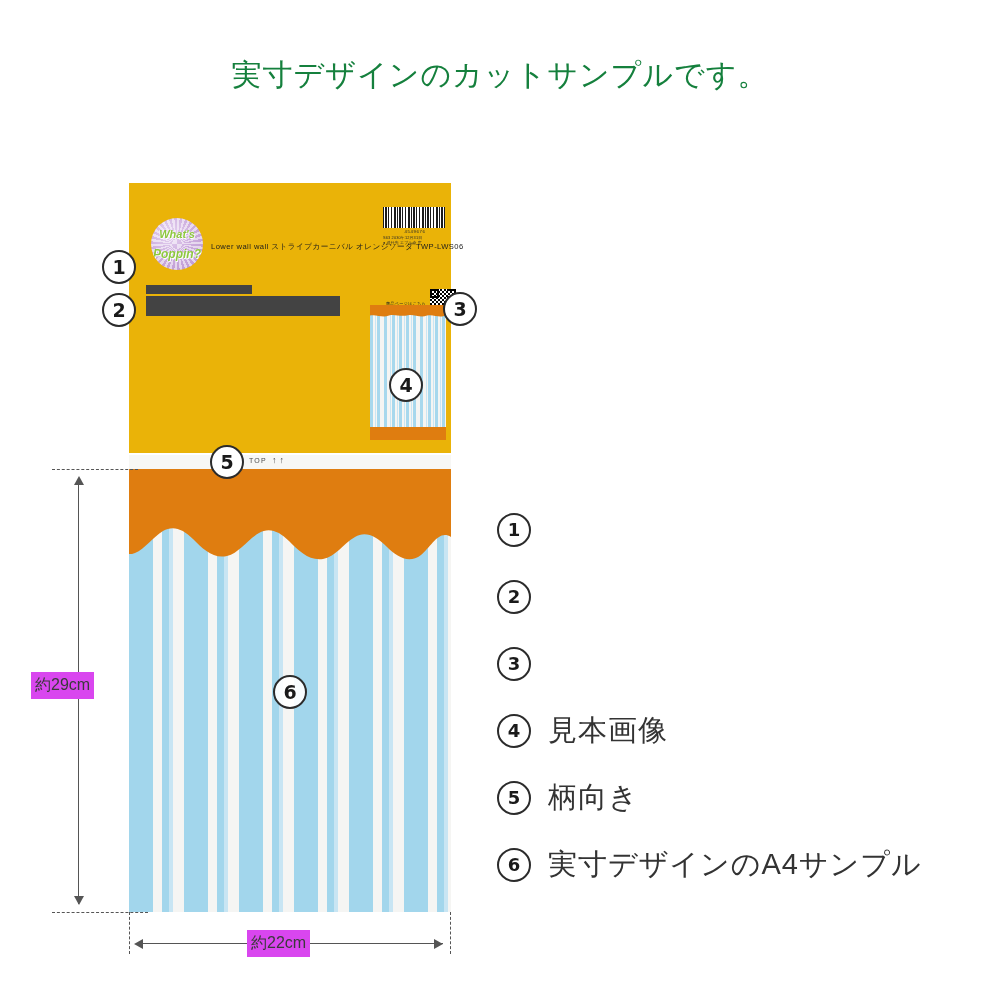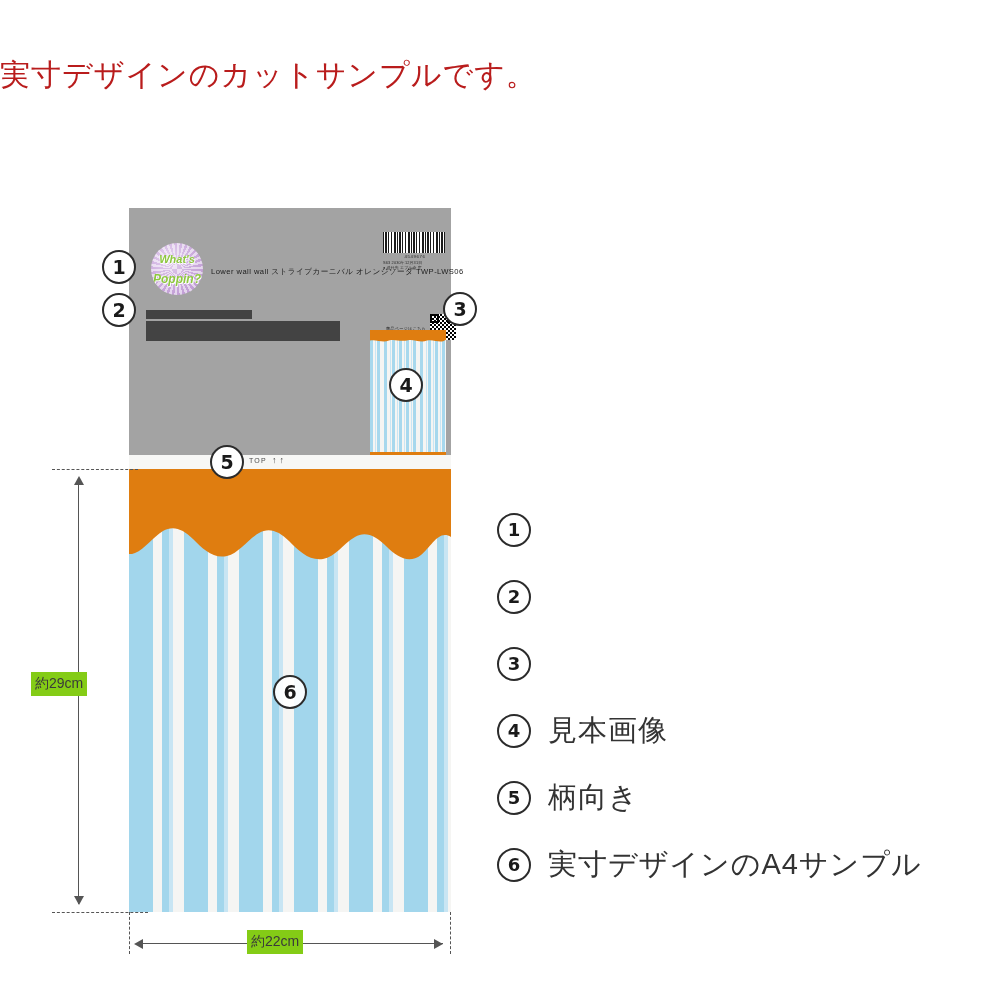--- a/index.html
+++ b/index.html
@@ -8,35 +8,35 @@
     width: 1000px; height: 1000px;
     background: #ffffff;
     font-family: "Liberation Sans", "DejaVu Sans", sans-serif;
     overflow: hidden;
   }
   #stage { position: relative; width: 1000px; height: 1000px; background: #ffffff; }
 
   
   .header {
     position: absolute; left: 0; top: 52px; width: 1000px;
-    text-align: left;
-    color: #b91c1c;
+    text-align: center;
+    color: #15803d;
     font-size: 30px;
     line-height: 45px;
     letter-spacing: 1px;
     white-space: nowrap;
   }
   .header div { font-weight: 400; }
 
   
   .sheet-card {
     position: absolute;
-    left: 129px; top: 208px;
+    left: 129px; top: 183px;
     width: 322px; height: 270px;
-    background: #a3a3a3;
+    background: #eab308;
   }
   .brand-logo {
     position: absolute; left: 22px; top: 35px;
     width: 52px; height: 52px; border-radius: 50%;
     background:
       repeating-conic-gradient(from 0deg at 50% 50%,
         rgba(255,255,255,.55) 0deg 6deg, rgba(255,255,255,0) 6deg 12deg),
       radial-gradient(circle at 35% 30%, #e7d5f2 0%, #cdaede 45%, #b993cf 100%);
     overflow: hidden;
   }
@@ -188,22 +188,22 @@
 
   .vline { position: absolute; left: 78px; top: 478px; width: 1px; height: 426px; background: #555; }
   .hline { position: absolute; left: 136px; top: 943px; width: 307px; height: 1px; background: #555; }
   .arrow { position: absolute; width: 0; height: 0; }
   .arrow.up    { border-left: 5px solid transparent; border-right: 5px solid transparent; border-bottom: 9px solid #555; left: 74px; top: 476px; }
   .arrow.down  { border-left: 5px solid transparent; border-right: 5px solid transparent; border-top: 9px solid #555; left: 74px; top: 896px; }
   .arrow.left  { border-top: 5px solid transparent; border-bottom: 5px solid transparent; border-right: 9px solid #555; left: 134px; top: 939px; }
   .arrow.right { border-top: 5px solid transparent; border-bottom: 5px solid transparent; border-left: 9px solid #555; left: 434px; top: 939px; }
 
   .dim-label {
-    position: absolute; color: #3a3a3a; font-size: 14px;
-    background: #84cc16; padding: 3px 4px; white-space: nowrap;
+    position: absolute; color: #3a3a3a; font-size: 16px;
+    background: #d946ef; padding: 3px 4px; white-space: nowrap;
   }
   #dim-h { left: 31px; top: 672px; }
   #dim-w { left: 247px; top: 930px; }
 
   
   .legend { position: absolute; left: 497px; top: 496px; width: 490px; }
   .legend-row {
     display: flex; align-items: center;
     height: 67px;
   }

